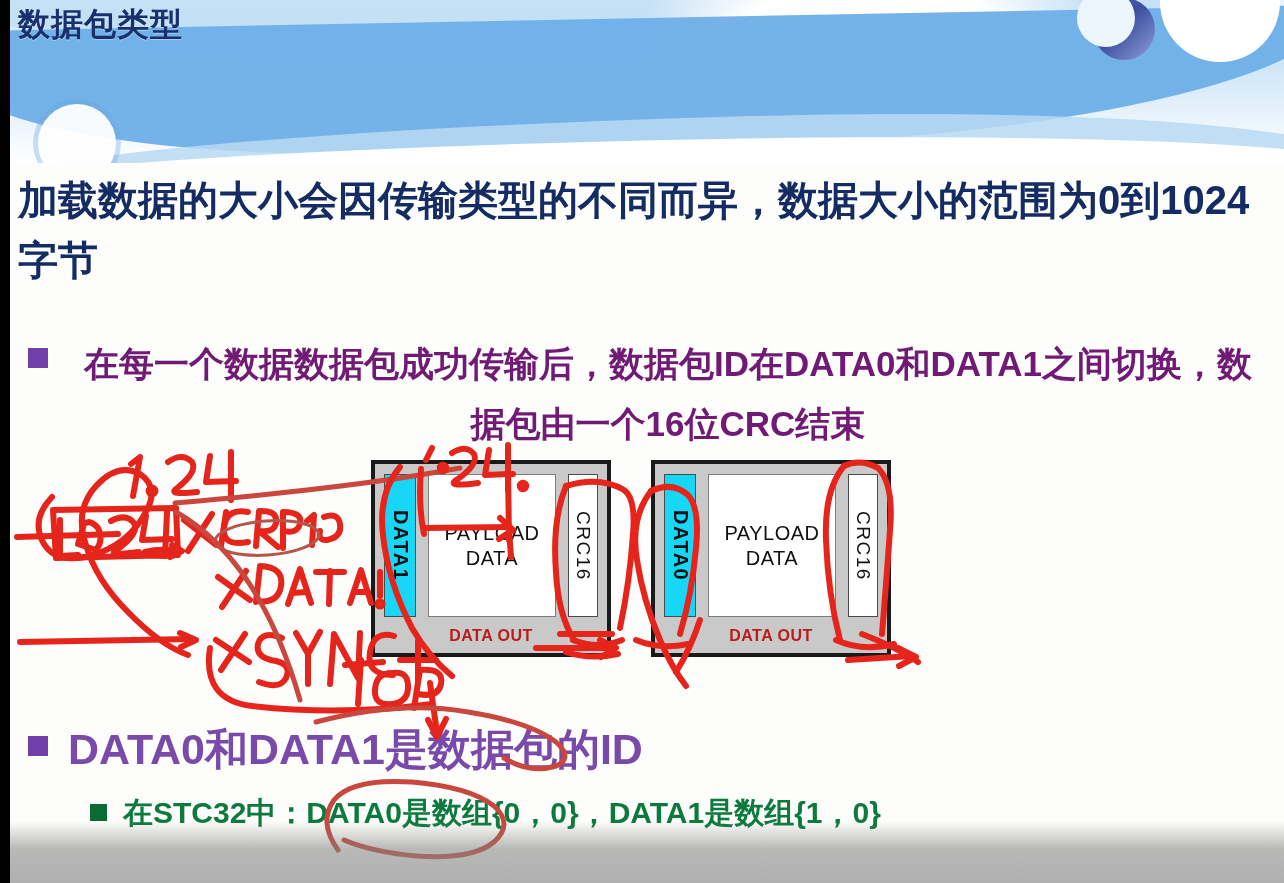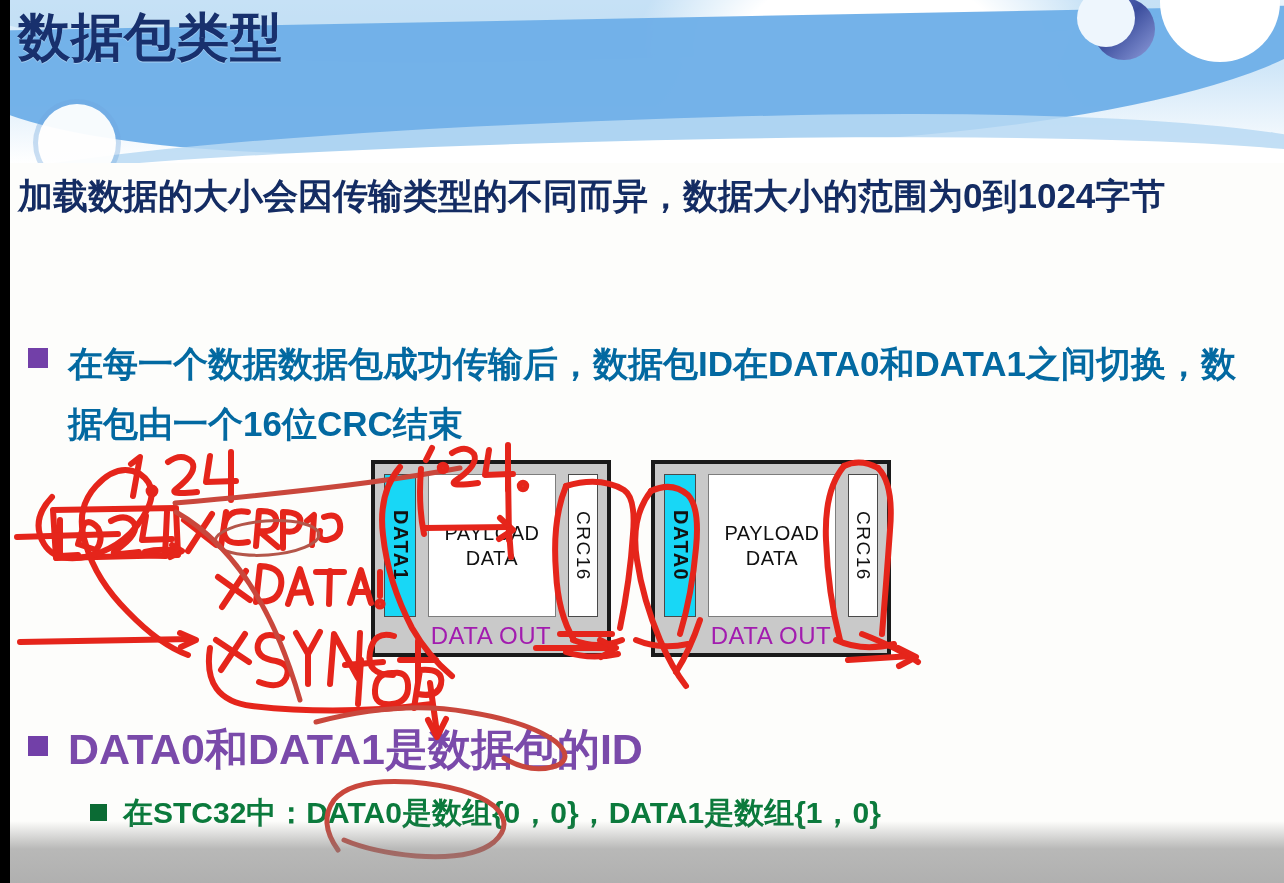--- a/index.html
+++ b/index.html
@@ -39,37 +39,37 @@
   .hdr-moon{position:absolute;left:1093px;top:-2px;width:62px;height:62px;
             border-radius:50%;
             background:linear-gradient(135deg,#5c6fc0 0%,#3d4f9e 45%,#8f9ddb 100%);}
   .hdr-moon::after{content:"";position:absolute;left:-16px;top:-9px;
                    width:58px;height:58px;border-radius:50%;background:#eef6fd;}
   .hdr-dot{position:absolute;left:38px;top:104px;width:78px;height:78px;
            border-radius:50%;background:#ffffff;opacity:.95;
            box-shadow:0 0 0 5px rgba(110,165,220,.38);}
 
   .title-block{position:absolute;left:18px;top:4px;z-index:8;}
-  .title-line{font-size:52px;font-weight:bold;color:#18306d;
+  .title-line{font-size:32px;font-weight:bold;color:#18306d;
               line-height:1.27;letter-spacing:1px;white-space:nowrap;
               text-shadow:0 1px 0 rgba(255,255,255,.35);}
 
   
   .lead{position:absolute;left:18px;top:170px;width:1250px;z-index:6;
-        font-size:35px;font-weight:bold;color:#142c63;line-height:1.5;
+        font-size:40px;font-weight:bold;color:#142c63;line-height:1.5;
         letter-spacing:0px;}
 
   
   .bullet{position:absolute;display:flex;align-items:flex-start;}
   .sq{flex:0 0 auto;display:inline-block;margin-top:14px;}
   .sq-purple{width:20px;height:20px;background:#7240a8;margin-right:20px;}
   .sq-green{width:17px;height:17px;background:#0b6b34;margin-right:16px;margin-top:11px;}
 
   .b1{left:28px;top:334px;width:1240px;}
-  .b1 .txt{font-size:35px;font-weight:bold;color:#0369a1;line-height:1.72;}
+  .b1 .txt{font-size:35px;font-weight:bold;color:#701a75;line-height:1.72;text-align:center;}
 
   .b2{left:28px;top:722px;width:1240px;}
   .b2 .txt{font-size:43px;font-weight:bold;color:#7a4aaa;line-height:1.3;}
 
   .b3{left:90px;top:793px;width:1180px;}
   .b3 .txt{font-size:30px;font-weight:bold;color:#0b7a3c;line-height:1.3;}
 
   
   .diagram{position:absolute;top:460px;width:240px;height:197px;
            background:#c9c9c9;border:4px solid #1a1a1a;box-sizing:border-box;
@@ -81,21 +81,21 @@
            display:flex;align-items:center;justify-content:center;}
   .cell-id span{writing-mode:vertical-rl;font-size:20px;font-weight:bold;
                 color:#111;letter-spacing:1.5px;}
   .cell-pay{flex:1;margin:0 12px;background:#fff;border:1px solid #7d7d7d;
             display:flex;align-items:center;justify-content:center;text-align:center;}
   .cell-pay span{font-size:20px;color:#111;line-height:1.25;letter-spacing:.5px;}
   .cell-crc{width:28px;background:#fff;border:1px solid #4a4a4a;
             display:flex;align-items:center;justify-content:center;}
   .cell-crc span{writing-mode:vertical-rl;font-size:19px;color:#111;letter-spacing:1.5px;}
   .dg-foot{height:34px;display:flex;align-items:center;justify-content:center;}
-  .dg-foot span{font-size:24px;font-weight:normal;color:#a21caf;letter-spacing:.5px;}
+  .dg-foot span{font-size:16px;font-weight:bold;color:#b91c1c;letter-spacing:.5px;}
 
   
   .ink{position:absolute;left:0;top:0;width:1284px;height:883px;
        pointer-events:none;z-index:40;}
 
   
   .bottom-fade{position:absolute;left:0;bottom:0;width:1284px;height:62px;
                background:linear-gradient(180deg,rgba(120,120,120,0) 0%,
                           rgba(128,128,128,.55) 45%,rgba(150,150,150,.75) 100%);
                z-index:50;}

